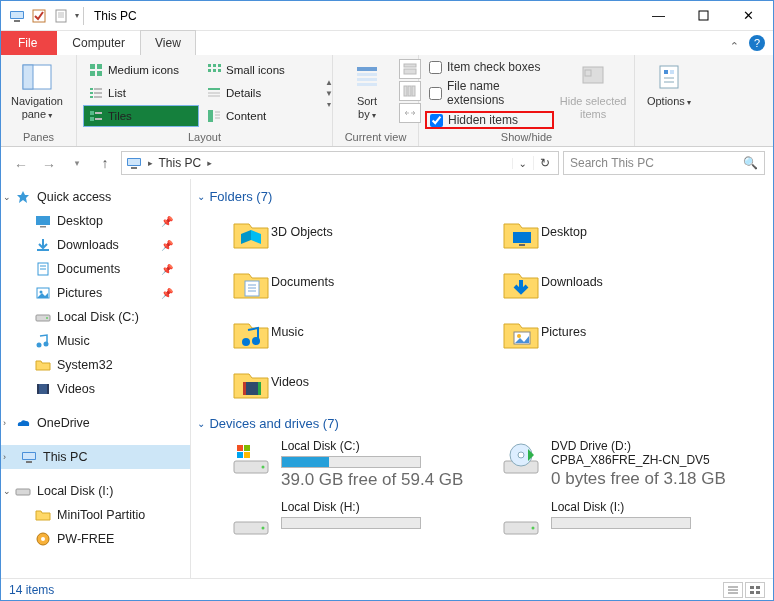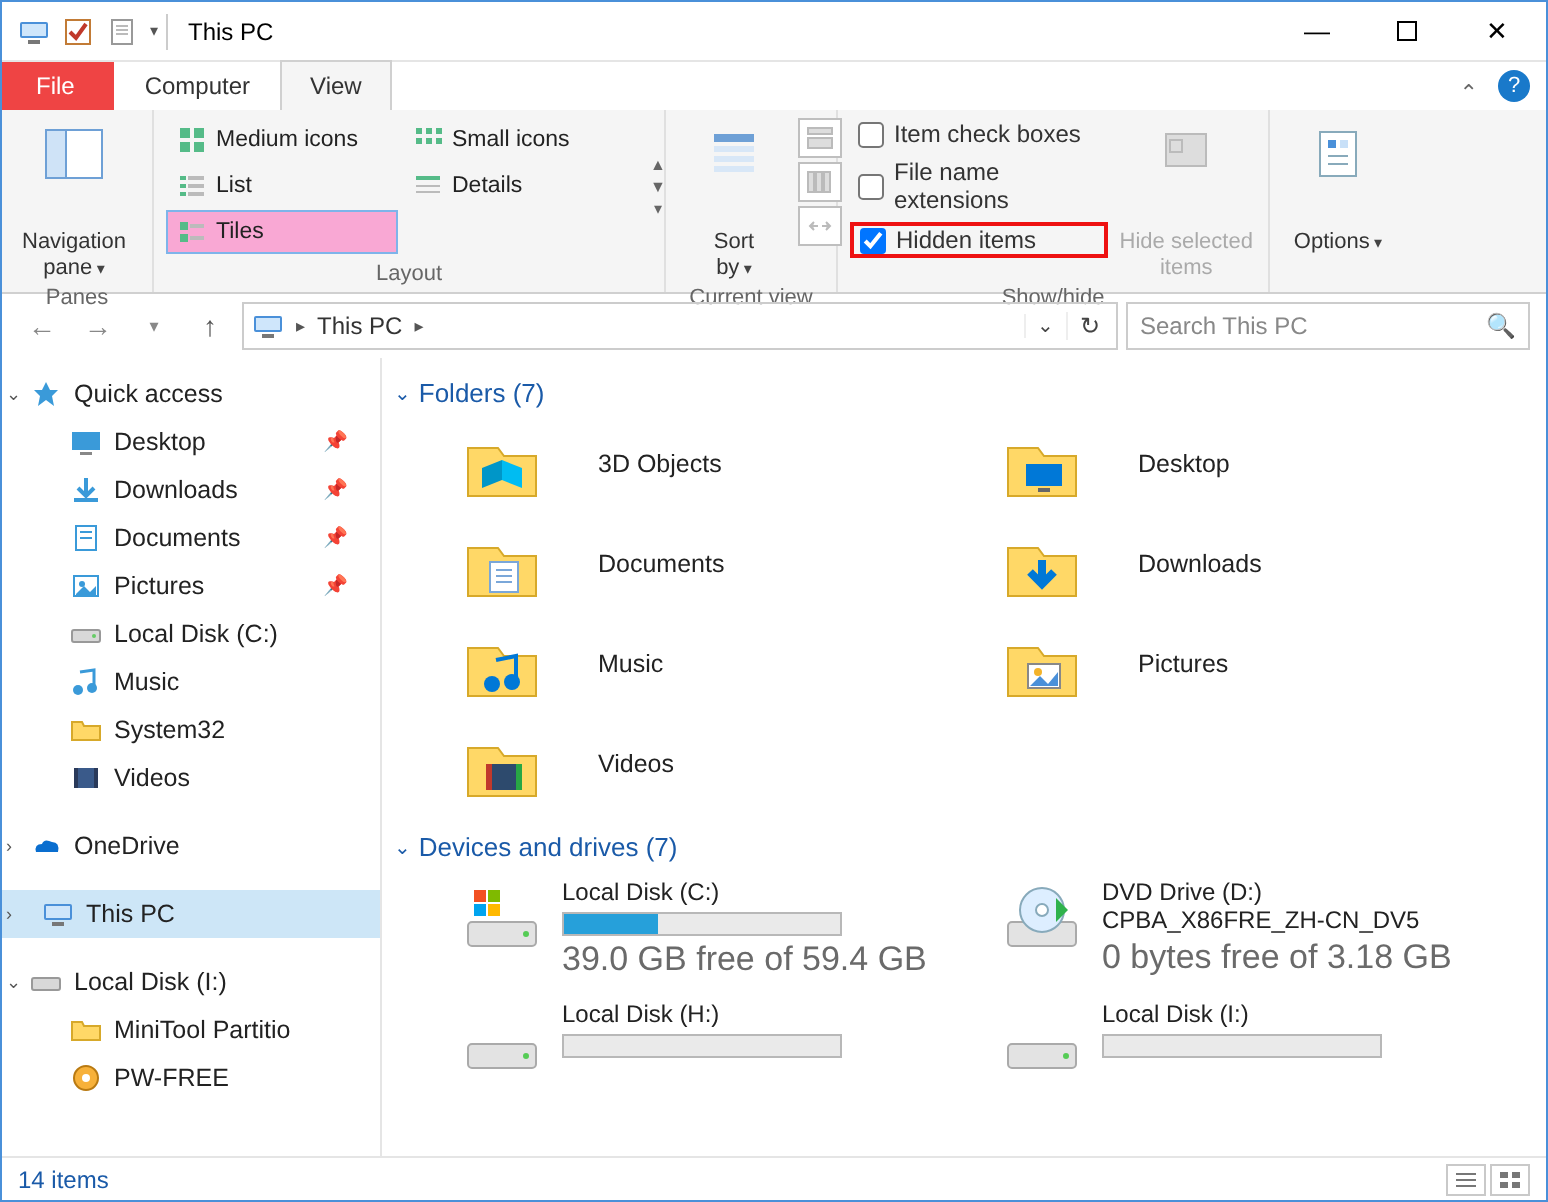--- a/index.html
+++ b/index.html
@@ -17,26 +17,26 @@
 .tab { font-size: 12px; padding: 5px 14px; color: #333; border: 1px solid transparent; border-bottom: none; }
 .tab.active { border-color: #d0d0d0; background: #f5f5f5; }
 .tabs .spacer { flex: 1; }
 .tabs .collapse-ribbon { font-size: 11px; color: #666; padding: 2px 6px; }
 .tabs .help { width: 16px; height: 16px; border-radius: 50%; background: #1979ca; color: #fff; font-size: 11px; display: flex; align-items: center; justify-content: center; margin: 0 8px 4px 4px; }
 
 .ribbon { height: 92px; background: #f5f5f5; border-bottom: 1px solid #d0d0d0; display: flex; }
 .rgroup { border-right: 1px solid #e0e0e0; padding: 2px 6px 0; display: flex; flex-direction: column; }
 .rgroup-body { flex: 1; display: flex; align-items: flex-start; gap: 4px; }
 .rgroup-label { font-size: 11px; color: #666; text-align: center; padding: 2px 0 3px; }
-.big-btn { display: flex; flex-direction: column; align-items: center; justify-content: flex-start; padding: 4px 4px 0; font-size: 11px; line-height: 13px; text-align: center; color: #333; min-width: 56px; gap: 20px; }
+.big-btn { display: flex; flex-direction: column; align-items: center; justify-content: flex-start; padding: 4px 4px 0; font-size: 11px; line-height: 13px; text-align: center; color: #333; min-width: 56px; }
 .big-btn .ico { width: 32px; height: 32px; margin-bottom: 2px; display: flex; align-items: center; justify-content: center; }
 .big-btn .lbl::after { content: " ▾"; font-size: 8px; color: #444; }
 .layout-grid { display: grid; grid-template-columns: auto auto; gap: 1px 2px; }
 .layout-opt { display: flex; align-items: center; gap: 4px; font-size: 11.5px; padding: 2px 6px 2px 4px; border: 1px solid transparent; width: 116px; color: #222; }
-.layout-opt.sel { background: #f9a8d4; border-color: #7eb4ea; align-items: center; }
+.layout-opt.sel { background: #15803d; border-color: #7eb4ea; align-items: center; }
 .layout-opt .ico { width: 16px; height: 16px; display: inline-flex; align-items: center; justify-content: center; }
 .cv-col { display: flex; flex-direction: column; gap: 2px; padding-top: 2px; }
 .cv-small { width: 22px; height: 20px; border: 1px solid #bfbfbf; background: #fff; display: flex; align-items: center; justify-content: center; font-size: 9px; color: #555; }
 .sh-checks { display: flex; flex-direction: column; gap: 3px; padding-top: 2px; }
 .sh-row { display: flex; align-items: center; gap: 5px; font-size: 12px; color: #333; padding: 1px 4px; }
 .sh-row input { width: 13px; height: 13px; }
 .sh-row.hl { border: 2px solid #e11; padding: 0 6px 0 3px; }
 .disabled { color: #aaa; }
 .disabled svg * { stroke: #bbb !important; fill: #ddd !important; }
 
@@ -61,21 +61,21 @@
 .side-item.sub { padding-left: 34px; }
 .side-item.sel { background: #cde6f7; padding-left: 20px;}
 .side-item .pin { margin-left: auto; color: #888; font-size: 10px; padding-right: 10px; }
 .side-sep { height: 10px; }
 .ico16 { width: 16px; height: 16px; display: inline-flex; align-items: center; justify-content: center; }
 
 .content { flex: 1; overflow-y: auto; padding: 6px 10px 6px 6px; }
 .grp-hdr { display: flex; align-items: center; gap: 4px; font-size: 13px; color: #1a5aa8; margin: 4px 0 8px; }
 .grp-hdr .car { font-size: 10px; }
 .items-grid { display: grid; grid-template-columns: 1fr 1fr; gap: 10px 8px; margin-left: 34px; margin-bottom: 14px; }
-.item { display: flex; align-items: center; gap: 28px; font-size: 12.5px; color: #222; }
+.item { display: flex; align-items: center; gap: 0; font-size: 12.5px; color: #222; }
 .item .big-ico { width: 40px; height: 40px; display: flex; align-items: center; justify-content: center; }
 .drive-item { display: flex; gap: 10px; align-items: flex-start;}
 .drive-item .big-ico { width: 40px; height: 40px; display: flex; align-items: center; justify-content: center; }
 .drive-info { font-size: 12px; color: #222; }
 .drive-info .sub { color: #6a6a6a; font-size: 17px; margin-top: 2px; }
 .bar { width: 140px; height: 12px; border: 1px solid #b8b8b8; background: #eaeaea; margin: 3px 0 2px; position: relative; }
 .bar .fill { position: absolute; left: 0; top: 0; bottom: 0; background: #26a0da; }
 
 .status { position: absolute; bottom: 0; left: 0; right: 0; height: 22px; border-top: 1px solid #e5e5e5; display: flex; align-items: center; padding: 0 8px; font-size: 12px; color: #1a5aa8; }
 .status .viewbtns { margin-left: auto; display: flex; gap: 2px; }
@@ -205,20 +205,31 @@
             <span class="ico">
               <svg width="14" height="14">
                 <rect x="1" y="2" width="4" height="4" fill="#5b8"></rect>
                 <rect x="6" y="3" width="7" height="2" fill="#bbb"></rect>
                 <rect x="1" y="8" width="4" height="4" fill="#5b8"></rect>
                 <rect x="6" y="9" width="7" height="2" fill="#bbb"></rect>
               </svg>
             </span>
             <span>Tiles</span>
           </div>
+        <div class="layout-opt">
+            <span class="ico">
+              <svg width="14" height="14">
+                <rect x="1" y="1" width="5" height="12" fill="#5b8"></rect>
+                <line x1="8" y1="3" x2="13" y2="3" stroke="#bbb"></line>
+                <line x1="8" y1="6" x2="13" y2="6" stroke="#bbb"></line>
+                <line x1="8" y1="9" x2="13" y2="9" stroke="#bbb"></line>
+              </svg>
+            </span>
+            <span>Content</span>
+          </div>
       </div>
       <div style="display:flex;flex-direction:column;gap:2px;margin-left:2px">
         <div style="font-size:8px;color:#666;width:12px;text-align:center">▲</div>
         <div style="font-size:8px;color:#666;width:12px;text-align:center">▼</div>
         <div style="font-size:8px;color:#666;width:12px;text-align:center">▾</div>
       </div>
     </div>
     <div class="rgroup-label">Layout</div>
   </div>
 

